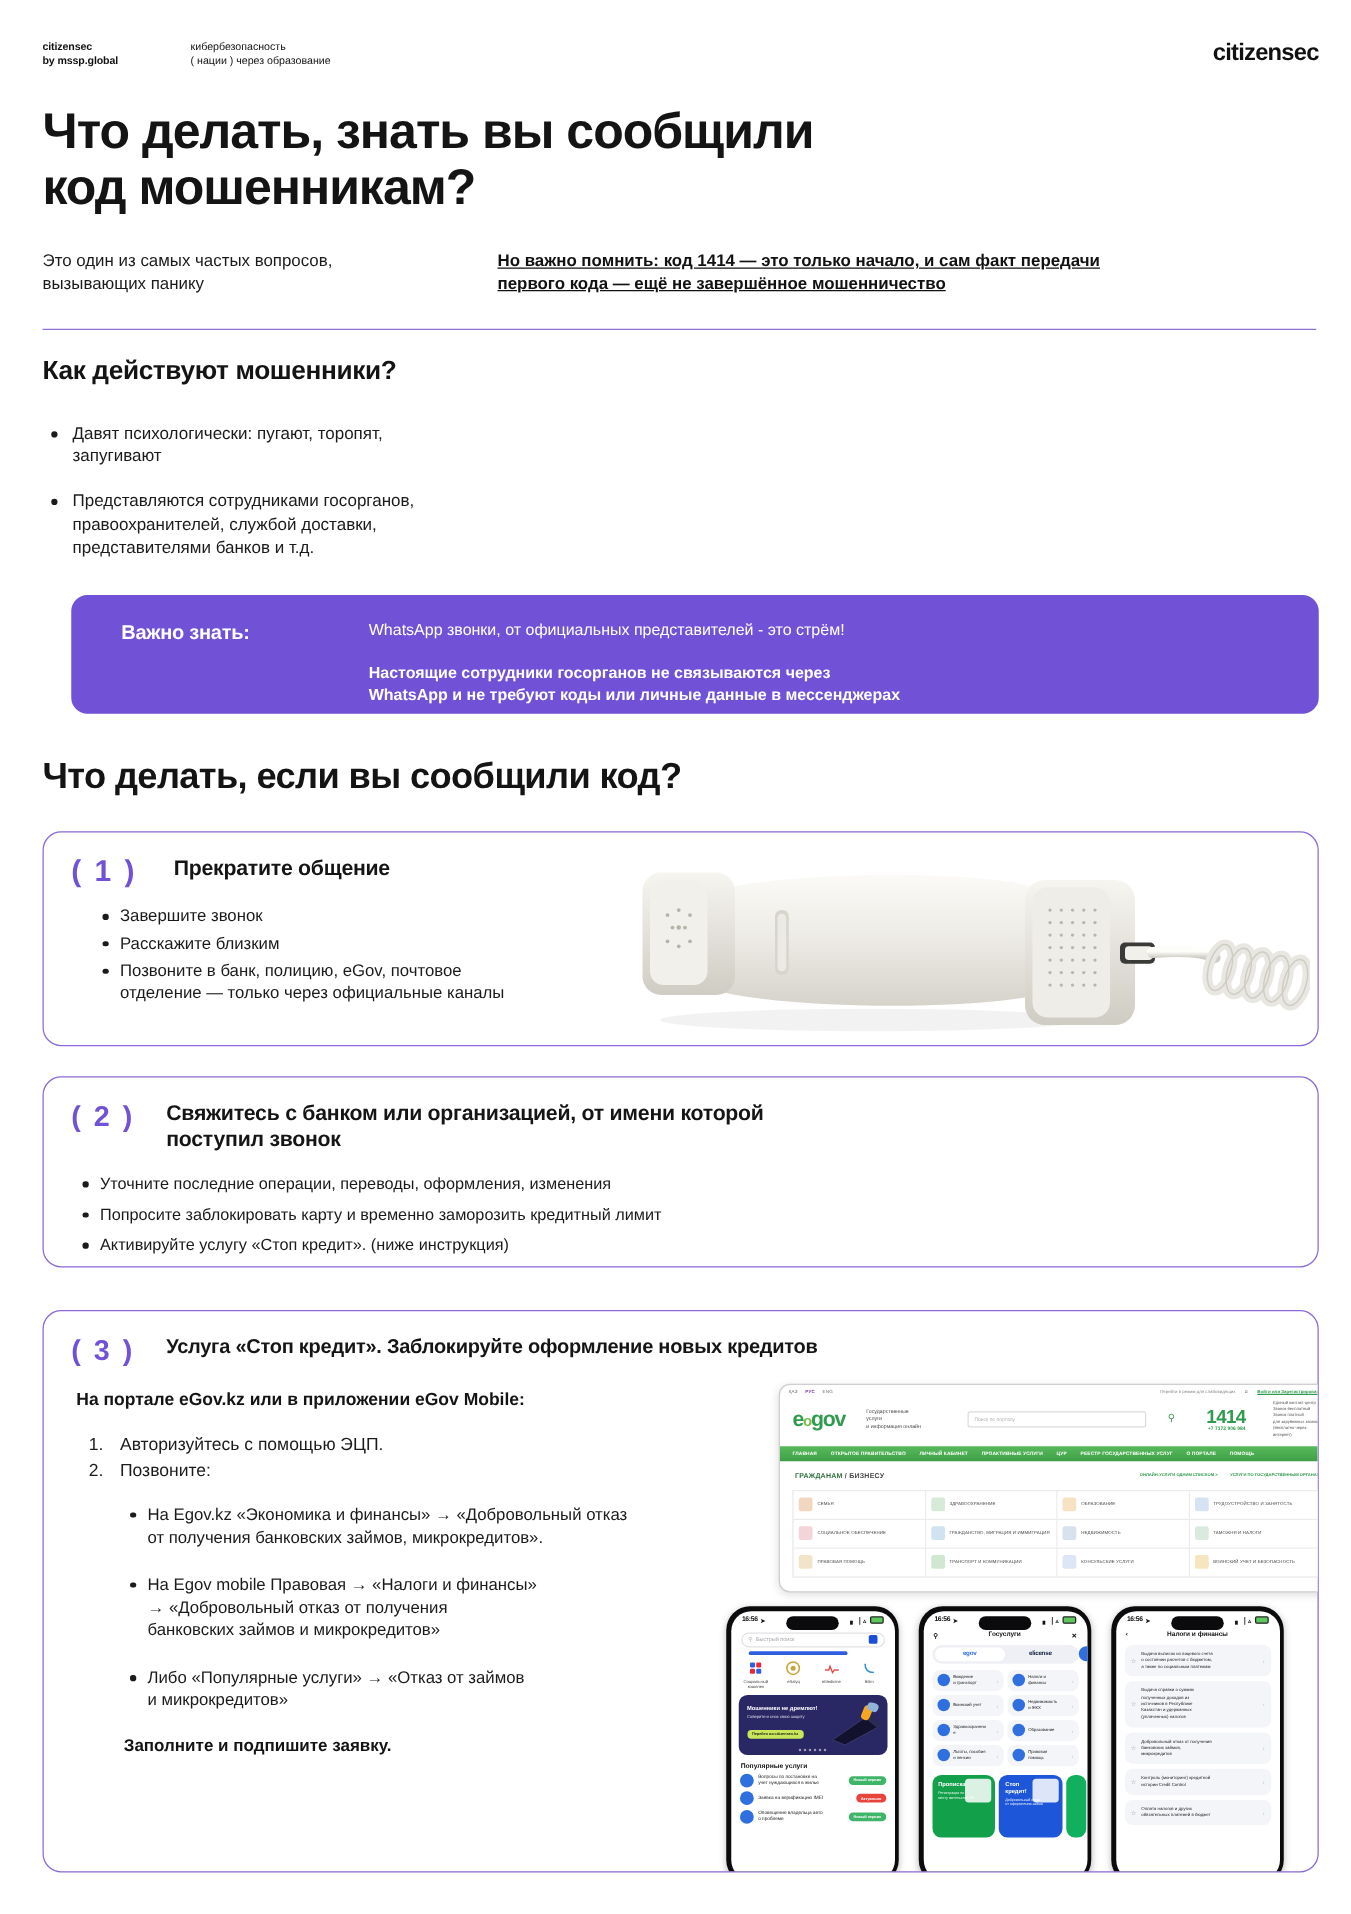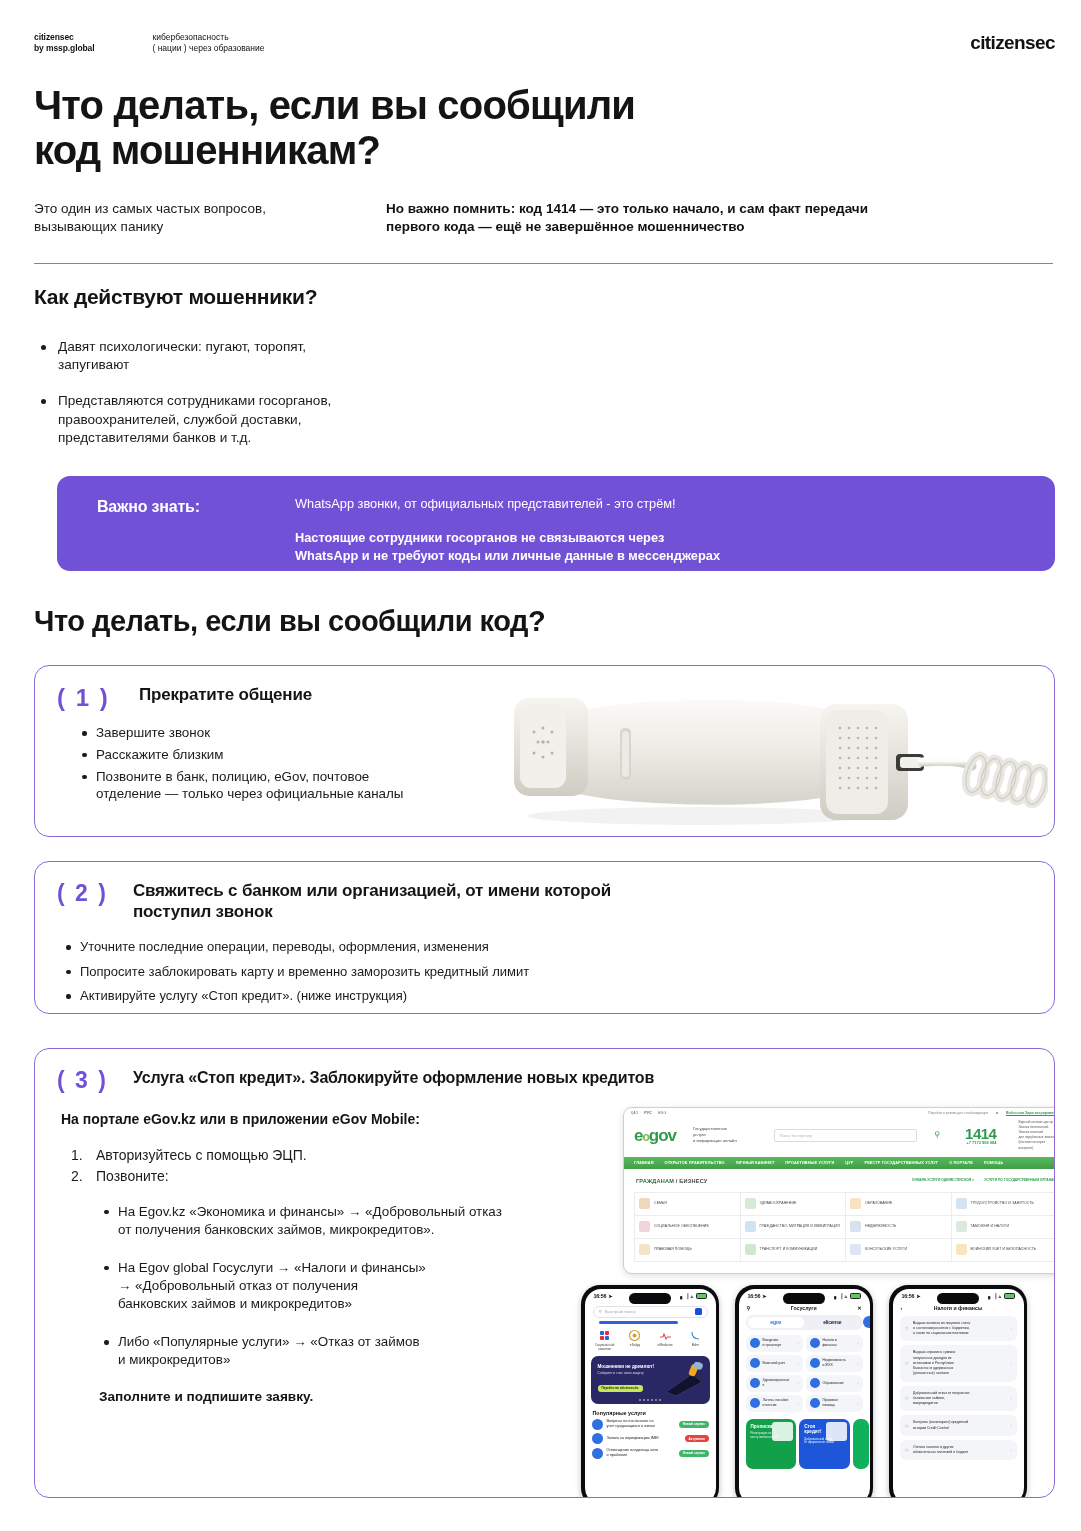--- a/index.html
+++ b/index.html
@@ -63,36 +63,37 @@
     letter-spacing: -0.8px;
     color: #141414;
     white-space: pre-line;
   }
 
   
   .sub-row {
     position: absolute;
     top: 200px; left: 34px; right: 28px;
     display: flex;
-    gap: 0;
+    gap: 12px;
   }
   .sub-left {
     width: 352px;
     font-size: 13.5px;
     line-height: 1.35;
     white-space: pre-line;
     color: #1b1b1b;
   }
   .sub-right {
     flex: 1;
     font-size: 13.5px;
     font-weight: 700;
     line-height: 1.35;
     white-space: pre-line;
     color: #121212;
+    text-decoration: underline;
   }
 
   .rule {
     position: absolute;
     top: 263px; left: 34px; right: 28px;
     height: 1px;
     background: #8f72d6;
   }
 
   
@@ -785,21 +786,21 @@
 <div class="page">
 
   <div class="topbar">
     <div class="brand-left">citizensec
 by mssp.global</div>
     <div class="brand-tag">кибербезопасность
 ( нации ) через образование</div>
     <div class="brand-right">citizensec</div>
   </div>
 
-  <h1 class="main-title">Что делать, если вы сообщили
+  <h1 class="main-title">Что делать, знать вы сообщили
 код мошенникам?</h1>
 
   <div class="sub-row">
     <div class="sub-left">Это один из самых частых вопросов,
 вызывающих панику</div>
     <div class="sub-right">Но важно помнить: код 1414 — это только начало, и сам факт передачи
 первого кода — ещё не завершённое мошенничество</div>
   </div>
   <div class="rule"></div>
 
@@ -968,21 +969,21 @@
 
     <div class="c3-left">
       <div class="c3-portal">На портале eGov.kz или в приложении eGov Mobile:</div>
       <ol class="c3">
         <li>Авторизуйтесь с помощью ЭЦП.</li>
         <li>Позвоните:</li>
       </ol>
       <ul class="c3sub">
         <li>На Egov.kz «Экономика и финансы» → «Добровольный отказ
 от получения банковских займов, микрокредитов».</li>
-        <li>На Egov global Госуслуги → «Налоги и финансы»
+        <li>На Egov mobile Правовая → «Налоги и финансы»
 → «Добровольный отказ от получения
 банковских займов и микрокредитов»</li>
         <li>Либо «Популярные услуги» → «Отказ от займов
 и микрокредитов»</li>
       </ul>
       <div class="c3-final">Заполните и подпишите заявку.</div>
     </div>
 
     <div class="portal">
       <div class="p-lang">

